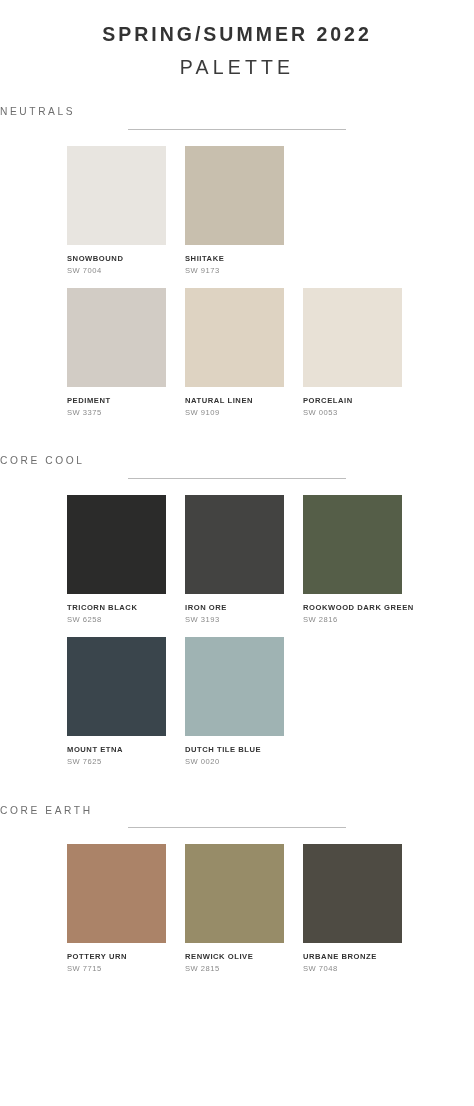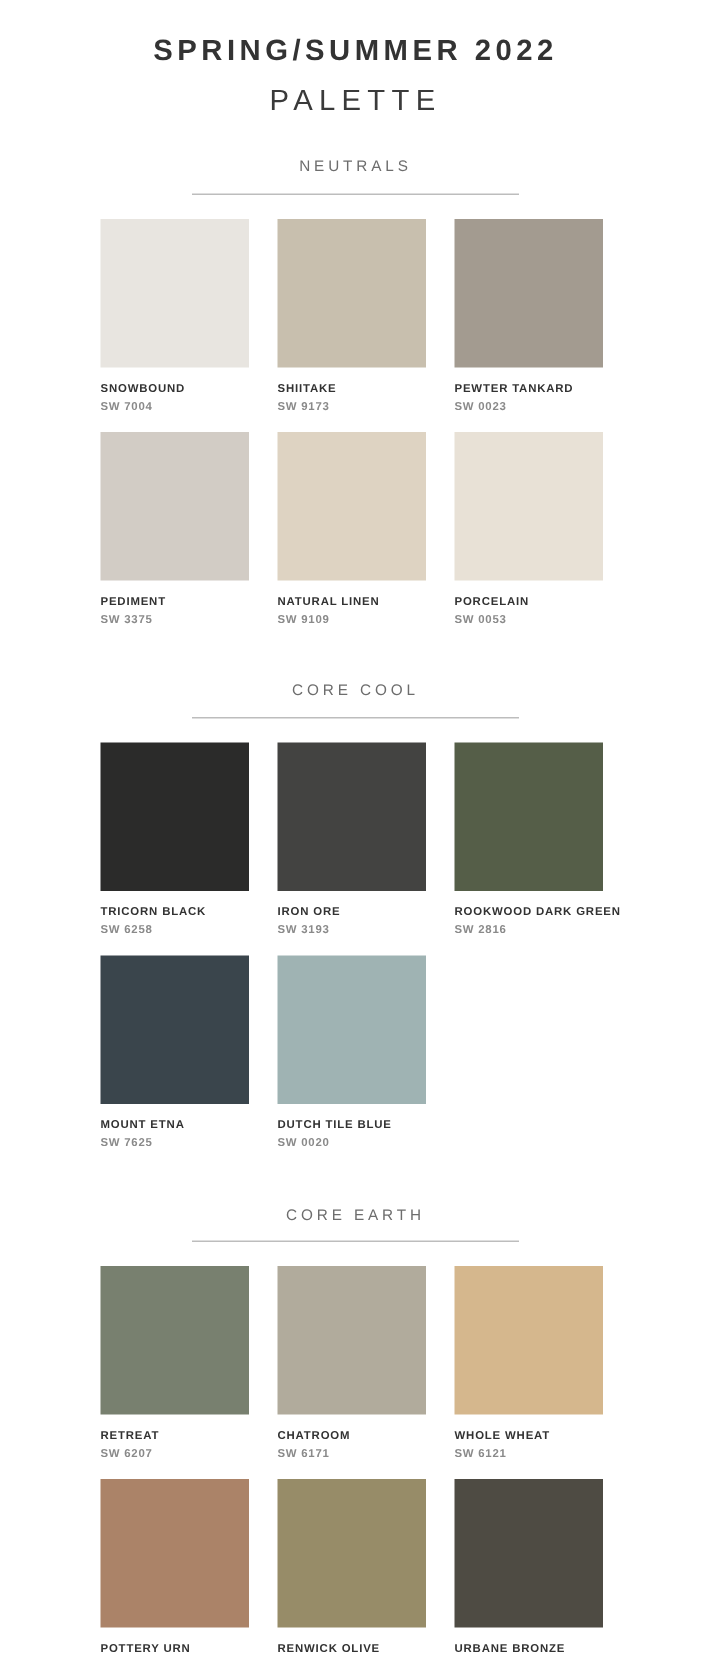--- a/index.html
+++ b/index.html
@@ -45,21 +45,20 @@
     color: #3a3a3a;
     line-height: 1.30;
     margin-top: 8px;
     text-transform: uppercase;
     white-space: nowrap;
   }
 
   
   .section { width: 474px; }
   .section-head {
-    text-align: center;
     padding-top: 26px;
   }
   .section-title {
     font-size: 10.2px;
     letter-spacing: 2.6px;
     font-weight: 400;
     color: #6d6d6d;
     text-transform: uppercase;
     line-height: 1.2;
   }
@@ -97,21 +96,21 @@
     font-weight: 700;
     letter-spacing: 0.55px;
     color: #323232;
     margin-top: 9px;
     line-height: 1.25;
     text-transform: uppercase;
     white-space: nowrap;
   }
   .cell-code {
     font-size: 7.6px;
-    font-weight: 700;
+    font-weight: 400;
     letter-spacing: 0.5px;
     color: #8a8a8a;
     margin-top: 3px;
     line-height: 1.25;
     white-space: nowrap;
   }
 </style>
 </head>
 <body>
 
@@ -133,25 +132,20 @@
             <div class="cell">
               <div class="swatch" style="background: rgb(232, 229, 224);"></div>
               <div class="cell-name">SNOWBOUND</div>
               <div class="cell-code">SW 7004</div>
             </div>
             <div class="cell">
               <div class="swatch" style="background: rgb(200, 191, 174);"></div>
               <div class="cell-name">SHIITAKE</div>
               <div class="cell-code">SW 9173</div>
             </div>
-            <div class="cell">
-              <div class="swatch" style="background: rgb(163, 155, 144);"></div>
-              <div class="cell-name">PEWTER TANKARD</div>
-              <div class="cell-code">SW 0023</div>
-            </div>
           </div>
           <div class="row">
             <div class="cell">
               <div class="swatch" style="background: rgb(210, 204, 197);"></div>
               <div class="cell-name">PEDIMENT</div>
               <div class="cell-code">SW 3375</div>
             </div>
             <div class="cell">
               <div class="swatch" style="background: rgb(222, 211, 194);"></div>
               <div class="cell-name">NATURAL LINEN</div>
@@ -203,37 +197,20 @@
         </div>
       </div>
       <div class="section">
         <div class="section-head">
           <div class="section-title">CORE EARTH</div>
           <div class="section-rule"></div>
         </div>
         <div class="grid">
           <div class="row">
             <div class="cell">
-              <div class="swatch" style="background: rgb(120, 128, 111);"></div>
-              <div class="cell-name">RETREAT</div>
-              <div class="cell-code">SW 6207</div>
-            </div>
-            <div class="cell">
-              <div class="swatch" style="background: rgb(177, 171, 156);"></div>
-              <div class="cell-name">CHATROOM</div>
-              <div class="cell-code">SW 6171</div>
-            </div>
-            <div class="cell">
-              <div class="swatch" style="background: rgb(213, 183, 141);"></div>
-              <div class="cell-name">WHOLE WHEAT</div>
-              <div class="cell-code">SW 6121</div>
-            </div>
-          </div>
-          <div class="row">
-            <div class="cell">
               <div class="swatch" style="background: rgb(171, 131, 104);"></div>
               <div class="cell-name">POTTERY URN</div>
               <div class="cell-code">SW 7715</div>
             </div>
             <div class="cell">
               <div class="swatch" style="background: rgb(151, 140, 104);"></div>
               <div class="cell-name">RENWICK OLIVE</div>
               <div class="cell-code">SW 2815</div>
             </div>
             <div class="cell">

